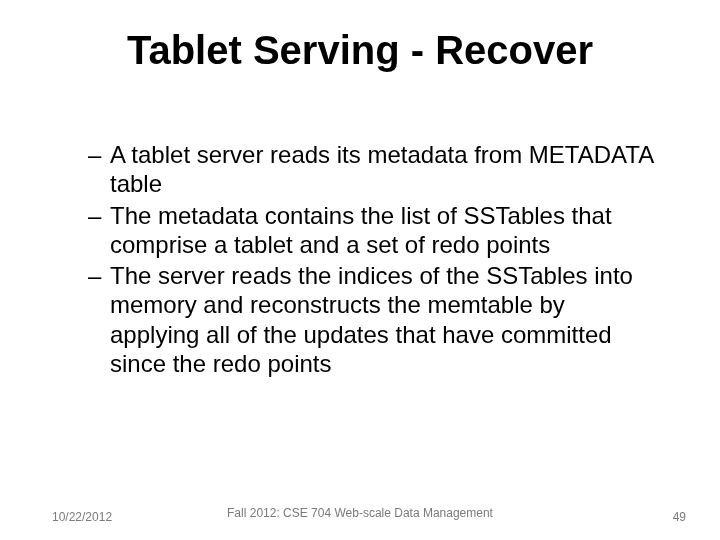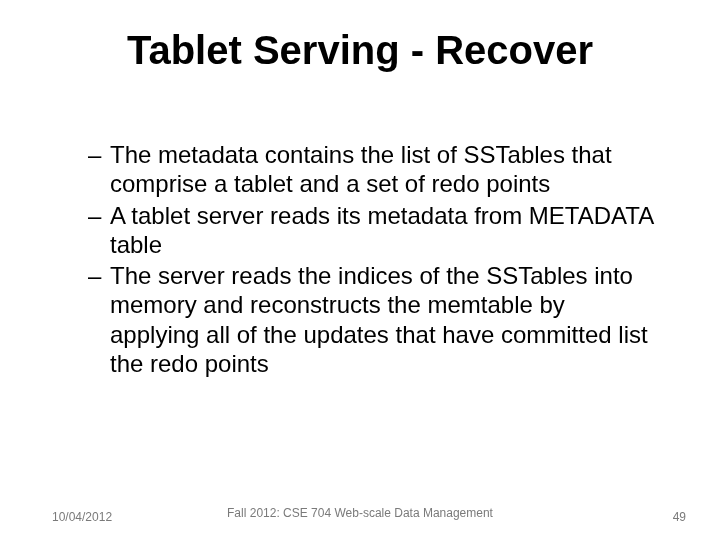--- a/index.html
+++ b/index.html
@@ -88,24 +88,24 @@
   }
 </style>
 </head>
 <body>
 
 <div class="slide">
 
   <div class="title">Tablet Serving - Recover</div>
 
   <div class="content">
+    <div class="bullet-l2">A tablet server reads its metadata from METADATA table</div>
     <div class="bullet-l2">The metadata contains the list of SSTables that comprise a tablet and a set of redo points</div>
-    <div class="bullet-l2">A tablet server reads its metadata from METADATA table</div>
-    <div class="bullet-l2">The server reads the indices of the SSTables into memory and reconstructs the memtable by applying all of the updates that have committed list the redo points</div>
+    <div class="bullet-l2">The server reads the indices of the SSTables into memory and reconstructs the memtable by applying all of the updates that have committed since the redo points</div>
   </div>
 
   <div class="footer">
-    <div class="footer-date">10/04/2012</div>
+    <div class="footer-date">10/22/2012</div>
     <div class="footer-center">Fall 2012: CSE 704 Web-scale Data Management</div>
     <div class="footer-page">49</div>
   </div>
 
 </div>
 
 </body></html>

